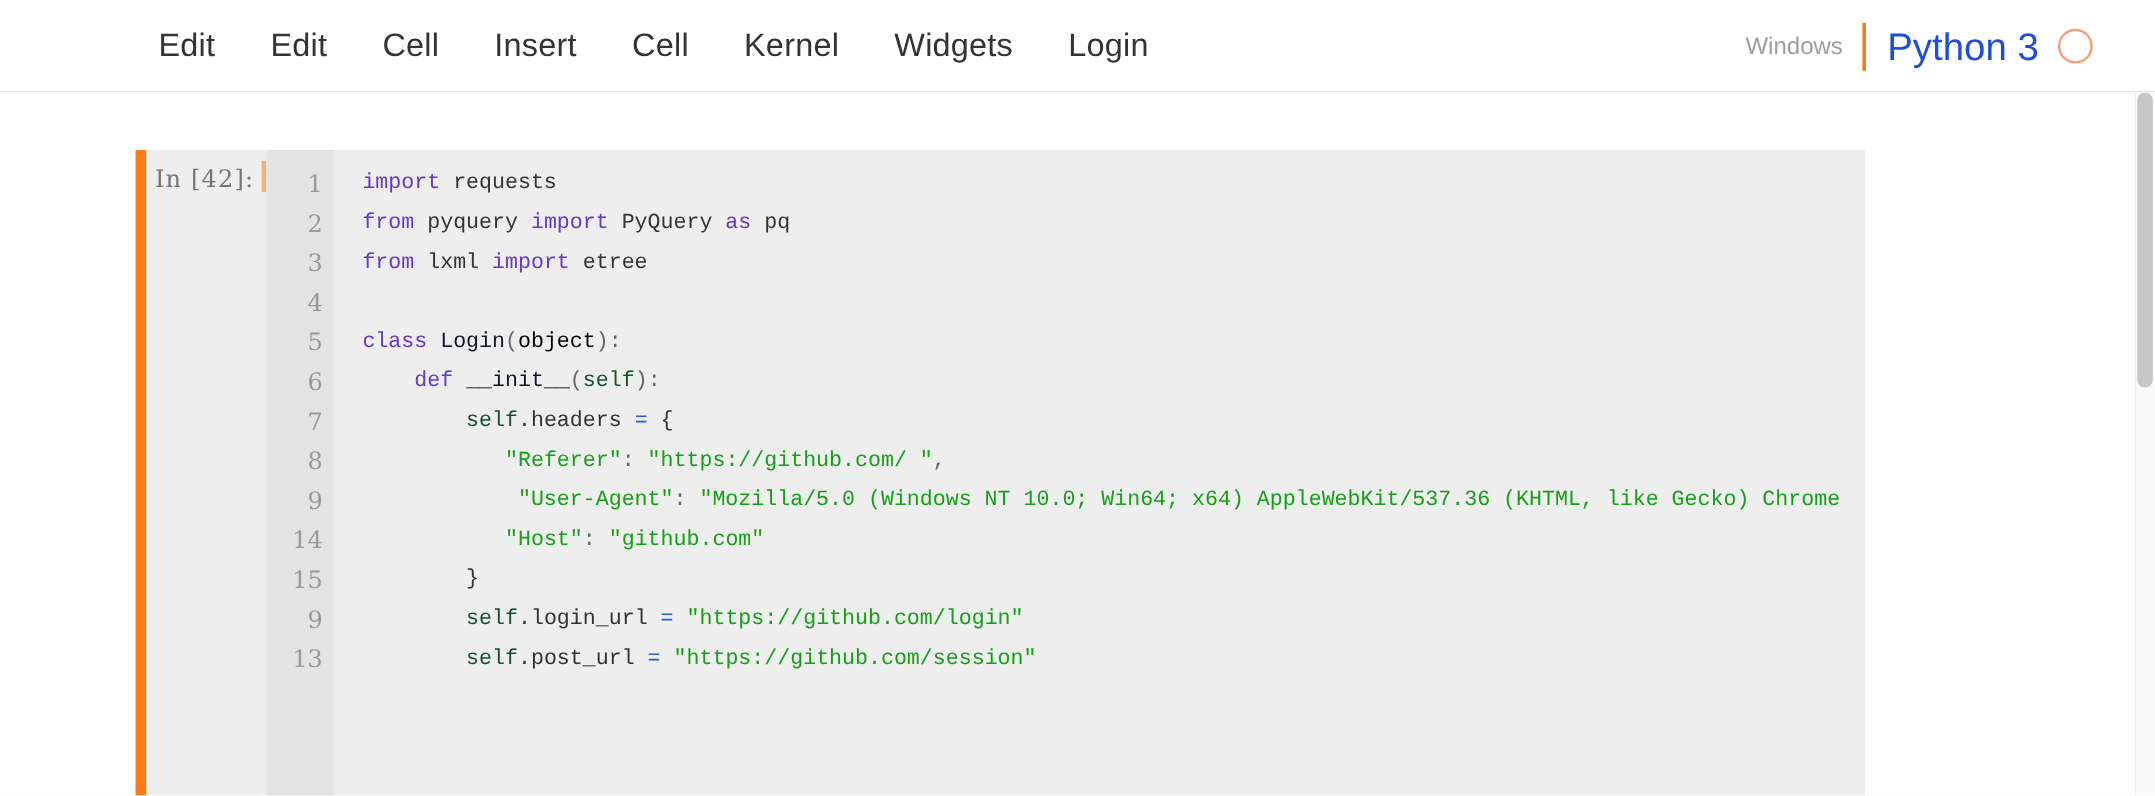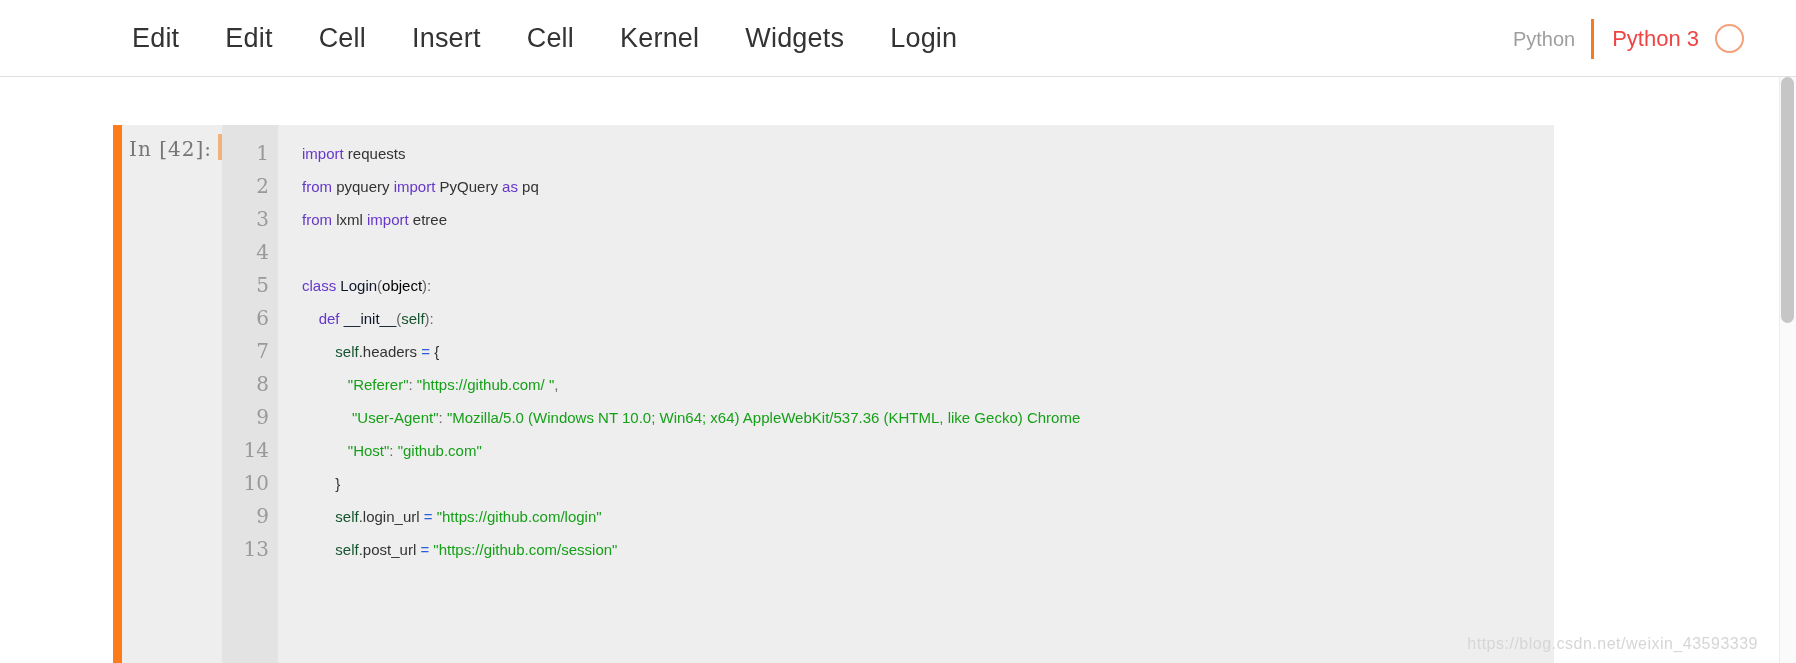--- a/index.html
+++ b/index.html
@@ -52,22 +52,22 @@
     margin-right: 16px;
     line-height: 1;
   }
   .kernel-divider {
     width: 3px;
     height: 40px;
     background: #f57c20;
     margin-right: 18px;
   }
   .kernel-name {
-    font-size: 22px;
-    color: #ef4444;
+    font-size: 32px;
+    color: #1d4ed8;
     line-height: 1;
     margin-right: 16px;
     white-space: nowrap;
   }
   .kernel-indicator {
     width: 29px;
     height: 29px;
     border: 2.5px solid #f4a07a;
     border-radius: 50%;
     background: transparent;
@@ -135,22 +135,22 @@
     line-height: 33px;
   }
   .code {
     flex: 1 1 auto;
     padding-top: 12px;
     padding-left: 24px;
     overflow: hidden;
     white-space: pre;
   }
   .code .line {
-    font-family: Liberation Sans, sans-serif;
-    font-size: 15px;
+    font-family: Liberation Mono, monospace;
+    font-size: 18px;
     height: 33px;
     line-height: 33px;
     color: #303030;
     white-space: pre;
   }
   
   .t-kw   { color: #6638c9; }
   .t-cls  { color: #0f172a; }
   .t-self { color: #14532d; }
   .t-bi   { color: #000000; }
@@ -201,21 +201,21 @@
     <div class="menu-item">Edit</div>
     <div class="menu-item">Edit</div>
     <div class="menu-item">Cell</div>
     <div class="menu-item">Insert</div>
     <div class="menu-item">Cell</div>
     <div class="menu-item">Kernel</div>
     <div class="menu-item">Widgets</div>
     <div class="menu-item">Login</div>
 
     <div class="kernel-area">
-      <span class="trusted-label">Python</span>
+      <span class="trusted-label">Windows</span>
       <span class="kernel-divider"></span>
       <span class="kernel-name">Python 3</span>
       <span class="kernel-indicator"></span>
     </div>
   </div>
 
   <div class="notebook">
 
     <div class="cell">
       <div class="cell-select-bar"></div>
@@ -226,28 +226,27 @@
             <div class="ln">1</div>
             <div class="ln">2</div>
             <div class="ln">3</div>
             <div class="ln">4</div>
             <div class="ln">5</div>
             <div class="ln">6</div>
             <div class="ln">7</div>
             <div class="ln">8</div>
             <div class="ln">9</div>
             <div class="ln">14</div>
-            <div class="ln">10</div>
+            <div class="ln">15</div>
             <div class="ln">9</div>
             <div class="ln">13</div>
           </div>
         <div class="code"><div class="line"><span class="t-kw">import</span><span class="t-txt"> requests</span></div><div class="line"><span class="t-kw">from</span><span class="t-txt"> pyquery </span><span class="t-kw">import</span><span class="t-txt"> PyQuery </span><span class="t-kw">as</span><span class="t-txt"> pq</span></div><div class="line"><span class="t-kw">from</span><span class="t-txt"> lxml </span><span class="t-kw">import</span><span class="t-txt"> etree</span></div><div class="line">&nbsp;</div><div class="line"><span class="t-kw">class</span><span class="t-txt"> </span><span class="t-cls">Login</span><span class="t-pun">(</span><span class="t-bi">object</span><span class="t-pun">):</span></div><div class="line"><span class="t-txt">    </span><span class="t-kw">def</span><span class="t-txt"> </span><span class="t-cls">__init__</span><span class="t-pun">(</span><span class="t-self">self</span><span class="t-pun">):</span></div><div class="line"><span class="t-txt">        </span><span class="t-self">self</span><span class="t-txt">.headers </span><span class="t-op">=</span><span class="t-txt"> {</span></div><div class="line"><span class="t-txt">           </span><span class="t-str">"Referer"</span><span class="t-pun">:</span><span class="t-txt"> </span><span class="t-str">"https://github.com/ "</span><span class="t-pun">,</span></div><div class="line"><span class="t-txt">            </span><span class="t-str">"User-Agent"</span><span class="t-pun">:</span><span class="t-txt"> </span><span class="t-str">"Mozilla/5.0 (Windows NT 10.0; Win64; x64) AppleWebKit/537.36 (KHTML, like Gecko) Chrome</span></div><div class="line"><span class="t-txt">           </span><span class="t-str">"Host"</span><span class="t-pun">:</span><span class="t-txt"> </span><span class="t-str">"github.com"</span></div><div class="line"><span class="t-txt">        }</span></div><div class="line"><span class="t-txt">        </span><span class="t-self">self</span><span class="t-txt">.login_url </span><span class="t-op">=</span><span class="t-txt"> </span><span class="t-str">"https://github.com/login"</span></div><div class="line"><span class="t-txt">        </span><span class="t-self">self</span><span class="t-txt">.post_url </span><span class="t-op">=</span><span class="t-txt"> </span><span class="t-str">"https://github.com/session"</span></div></div>
       </div>
     </div>
 
     <div class="scrollbar-track">
       <div class="scrollbar-thumb"></div>
     </div>
 
-    <div class="watermark">https://blog.csdn.net/weixin_43593339</div>
   </div>
 
 </div>
 
 </body></html>

